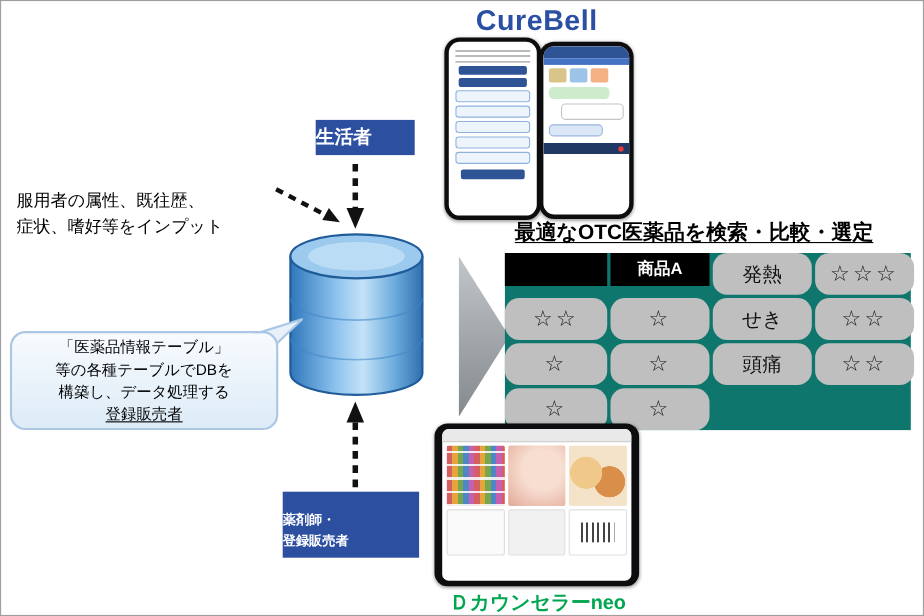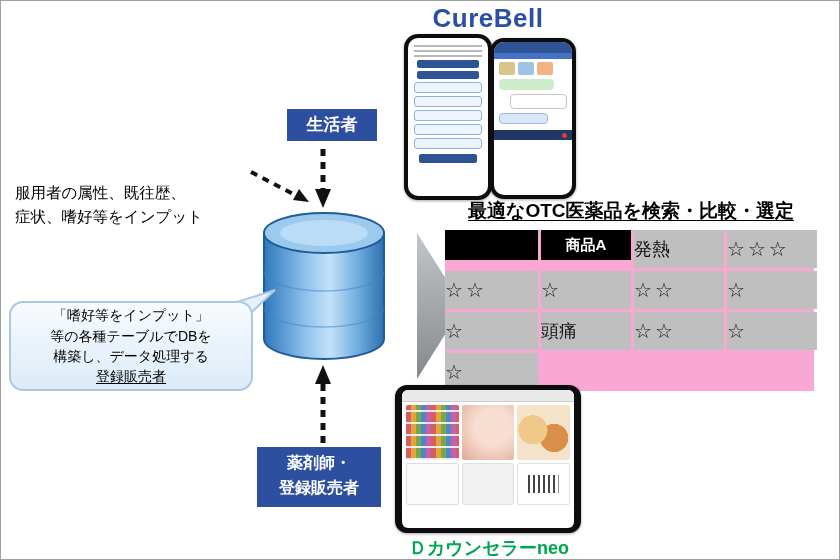--- a/index.html
+++ b/index.html
@@ -29,45 +29,45 @@
   .p2-thumbs{display:flex;gap:3px;margin:2px 5px;}
   .p2-thumbs div{width:16px;height:13px;border-radius:2px;}
   .p2-t1{background:#d9c58a;} .p2-t2{background:#9dc3e6;} .p2-t3{background:#f4b183;}
   .p2-bubble-green{height:11px;margin:4px 18px 0 5px;background:#cdeccb;border-radius:4px;}
   .p2-bubble-white{height:13px;margin:4px 5px 0 16px;background:#fff;border:1px solid #c4c4c4;border-radius:4px;}
   .p2-bubble-blue{height:9px;margin:4px 24px 0 5px;background:#dbe7f6;border:1px solid #9ab7dd;border-radius:4px;}
   .p2-nav{position:relative;height:10px;margin-top:6px;background:#1f3864;}
   .p2-dot{position:absolute;right:5px;top:3px;width:5px;height:5px;border-radius:50%;background:#e23b3b;}
 
   
-  .bluebox{background:#2d4fa0;color:#fff;font-weight:bold;text-align:center;}
+  .bluebox{background:#2d4fa0;color:#fff;font-weight:bold;}
   .consumer{left:286px;top:108px;width:90px;height:32px;font-size:17px;line-height:32px;}
-  .pharmacist{left:256px;top:446px;width:124px;height:60px;font-size:16px;line-height:1.55;padding-top:4px;box-sizing:border-box;}
-
-  
-  .input-text{left:14px;top:180px;width:240px;font-size:15.5px;line-height:1.55;color:#000;}
+  .pharmacist{left:256px;top:446px;width:124px;height:60px;font-size:12px;line-height:1.55;padding-top:16px;box-sizing:border-box;}
+
+  
+  .input-text{left:14px;top:170px;width:240px;font-size:15.5px;line-height:1.55;color:#000;}
 
   
   .bubble{left:8px;top:300px;width:244px;height:90px;border:2px solid #aac8e4;border-radius:14px;
     background:linear-gradient(180deg,#f8fbfe 0%,#dcebf7 100%);
     display:flex;flex-direction:column;justify-content:center;align-items:center;
     font-size:14px;line-height:1.45;text-align:center;color:#000;box-sizing:border-box;}
   .bubble .u{text-decoration:underline;text-underline-offset:2px;}
 
   
   .db{left:258px;top:206px;}
   .result-heading{left:441px;top:197px;width:378px;text-align:center;font-size:19px;font-weight:bold;
     color:#000;text-decoration:underline;text-underline-offset:3px;}
 
   
-  .result-table{left:444px;top:229px;width:369px;display:grid;
-    grid-template-columns:93px 90px 90px 90px;gap:3px;background:#f9a8d4;}
+  .result-table{left:458px;top:229px;width:369px;display:grid;
+    grid-template-columns:93px 90px 90px 90px;gap:3px;background:#0f766e;}
   .result-table .th{background:#000;color:#fff;font-size:15px;font-weight:bold;
     height:30px;line-height:30px;text-align:center;}
-  .result-table .td{background:#bfbfbf;height:38px;line-height:38px;}
+  .result-table .td{background:#bfbfbf;height:38px;line-height:38px;text-align:center;border-radius:13px;}
   .result-table .label{font-size:18px;color:#111;}
   .result-table .stars{font-size:20px;letter-spacing:3px;color:#1a1a1a;}
 
   
   .tablet{left:394px;top:384px;width:186px;height:148px;background:#0d0d0f;border-radius:12px;
     padding:5px 7px;box-sizing:border-box;box-shadow:0 1px 3px rgba(0,0,0,.35);}
   .tscreen{background:#fff;width:100%;height:100%;border-radius:6px;overflow:hidden;}
   .t-header{height:11px;background:#e9e9e9;border-bottom:1px solid #cfcfcf;}
   .t-row1,.t-row2{display:flex;gap:3px;margin:3px 4px;}
   .t-row1 div{height:55px;flex:1;border-radius:2px;}
@@ -164,21 +164,21 @@
     <ellipse cx="65" cy="26" rx="44" ry="13" fill="#c9e4f8" opacity="0.7"></ellipse>
     <path d="M5 64 A60 20 0 0 0 125 64" fill="none" stroke="#3e87c6" stroke-width="1.5" opacity="0.55"></path>
     <path d="M5 100 A60 20 0 0 0 125 100" fill="none" stroke="#3e87c6" stroke-width="1.5" opacity="0.55"></path>
   </svg>
 
   <svg class="abs" style="left:192px;top:283px;" width="92" height="48">
     <polygon points="12,28 82,6 40,46" fill="#e8f1fa" stroke="#aac8e4" stroke-width="2"></polygon>
   </svg>
 
   <div class="abs bubble">
-    <div>「嗜好等をインプット」</div>
+    <div>「医薬品情報テーブル」</div>
     <div>等の各種テーブルでDBを</div>
     <div>構築し、データ処理する</div>
     <div class="u">登録販売者</div>
   </div>
 
   <div class="abs bluebox pharmacist">
     <div>薬剤師・</div>
     <div>登録販売者</div>
   </div>
 
@@ -196,20 +196,21 @@
 
   <div class="abs result-table">
     <div class="th"></div>
     <div class="th">商品A</div>
 
     <div class="td label">発熱</div>
     <div class="td stars">☆☆☆</div>
     <div class="td stars">☆☆</div>
     <div class="td stars">☆</div>
 
+    <div class="td label">せき</div>
     <div class="td stars">☆☆</div>
     <div class="td stars">☆</div>
     <div class="td stars">☆</div>
 
     <div class="td label">頭痛</div>
     <div class="td stars">☆☆</div>
     <div class="td stars">☆</div>
     <div class="td stars">☆</div>
   </div>
 

